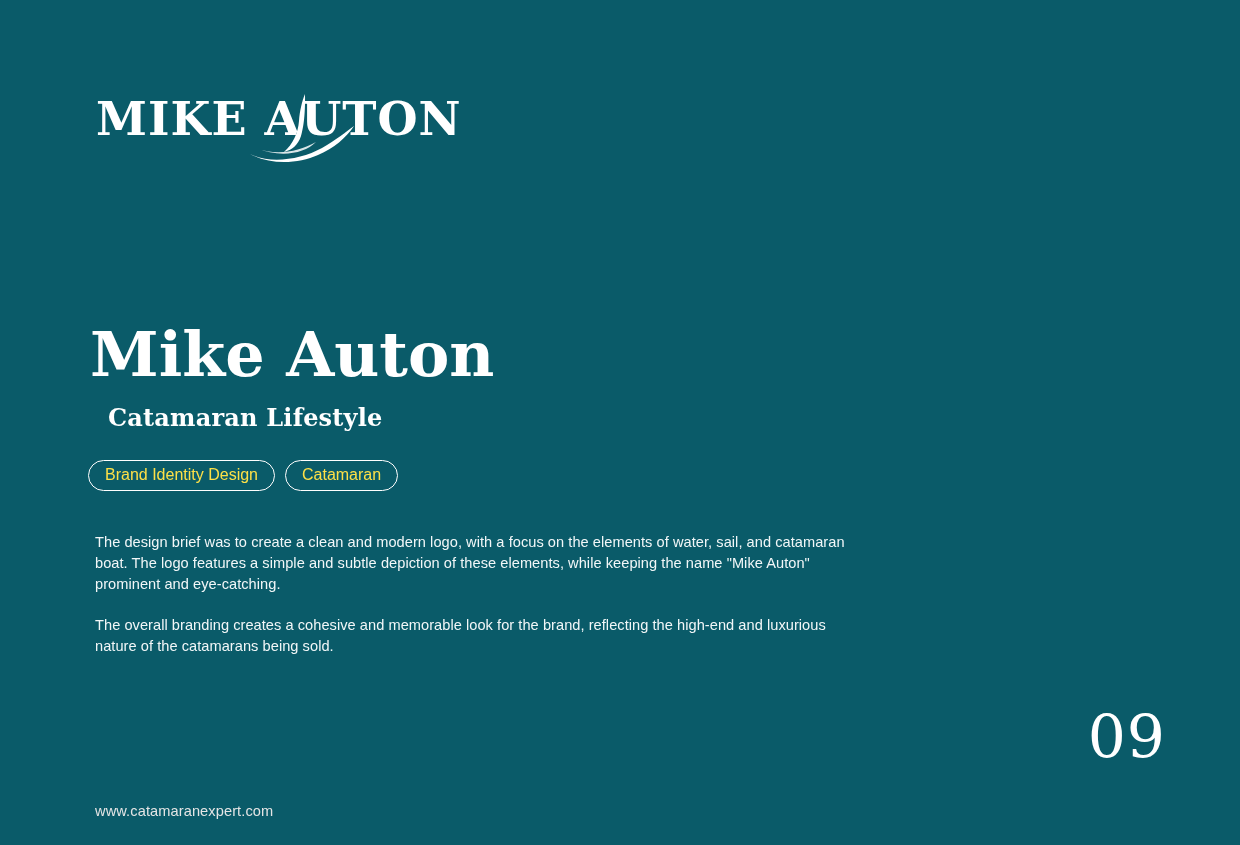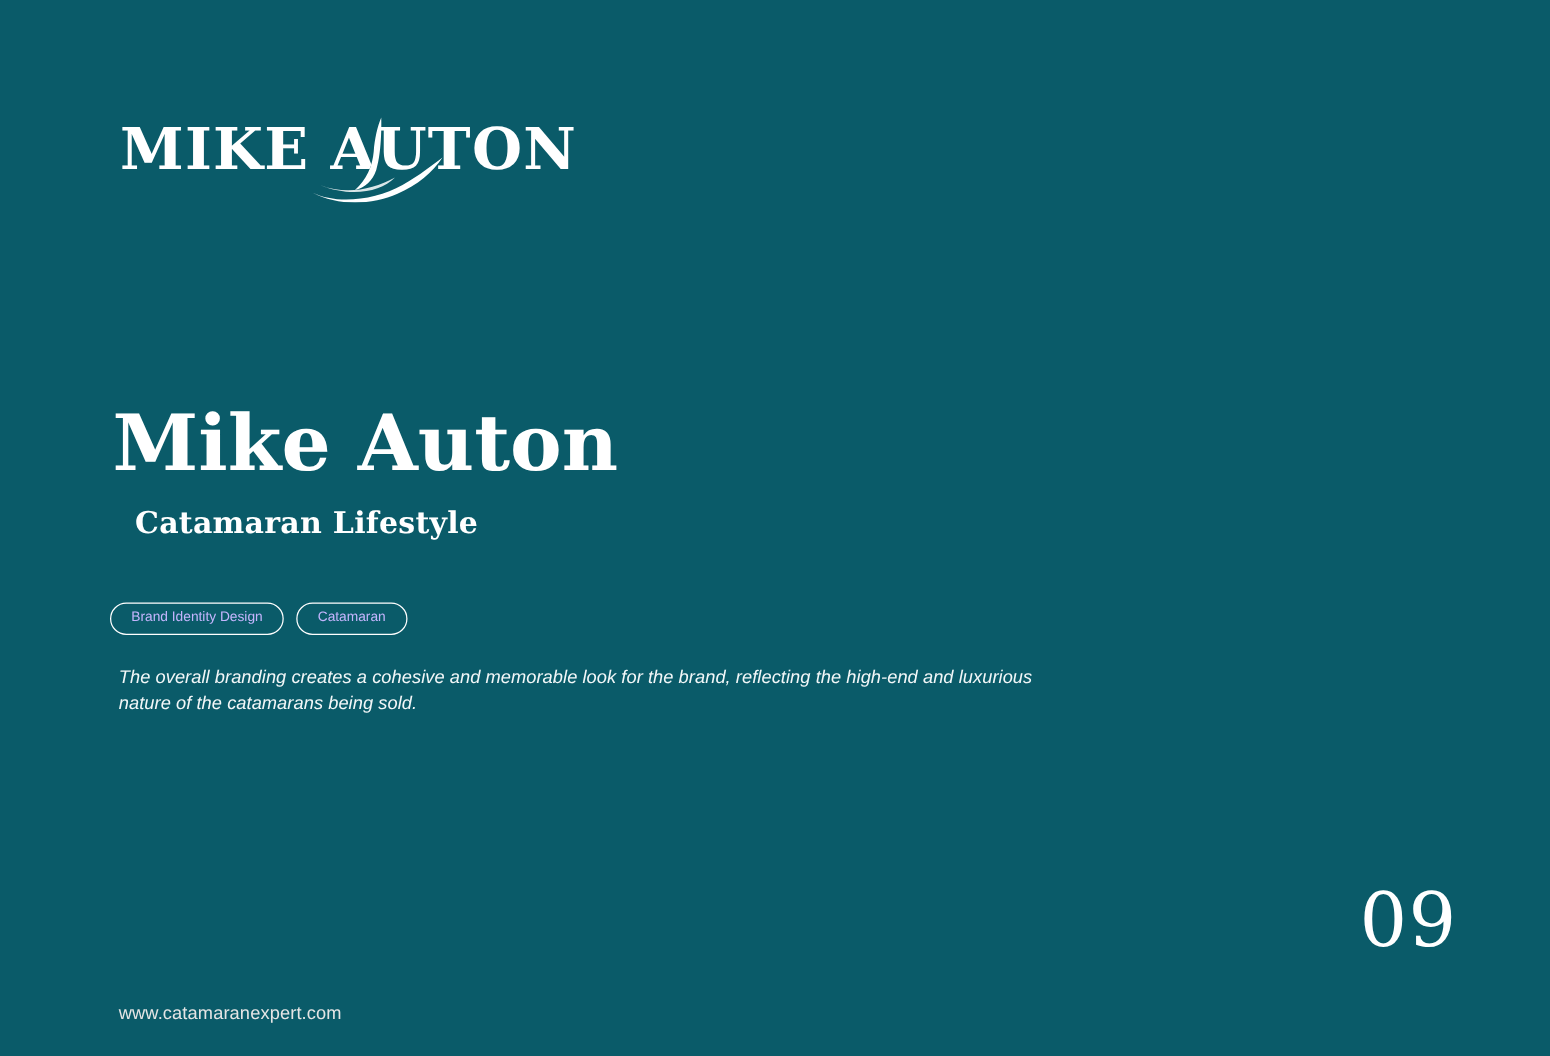--- a/index.html
+++ b/index.html
@@ -79,45 +79,44 @@
     top: 460px;
     display: flex;
     gap: 10px;
     align-items: center;
   }
 
   .tag {
     border: 1.3px solid #ffffff;
     border-radius: 18px;
     padding: 6px 16px 7px 16px;
-    font-size: 11px;
+    font-size: 16px;
     line-height: 1;
-    color: #c4b5fd;
+    color: #fde047;
     white-space: nowrap;
     background: transparent;
-    margin-top: 22px;
   }
 
   
   .body-copy {
     position: absolute;
     left: 95px;
     top: 532px;
     width: 760px;
   }
 
   .body-copy p {
     font-size: 14.6px;
     line-height: 21px;
     color: #f2f7f8;
     margin-bottom: 20px;
     letter-spacing: 0.05px;
   }
 
-  .body-copy p:last-child { margin-bottom: 0; font-style: italic; }
+  .body-copy p:last-child { margin-bottom: 0; }
 
   
   .site-url {
     position: absolute;
     left: 95px;
     top: 803px;
     font-size: 14.6px;
     color: #e5e5e5;
     letter-spacing: 0.1px;
   }
@@ -151,17 +150,18 @@
 
 <h1 class="title">Mike Auton</h1>
 <h2 class="subtitle">Catamaran Lifestyle</h2>
 
 <div class="tags">
   <span class="tag">Brand Identity Design</span>
   <span class="tag">Catamaran</span>
 </div>
 
 <div class="body-copy">
+  <p>The design brief was to create a clean and modern logo, with a focus on the elements of water, sail, and catamaran boat. The logo features a simple and subtle depiction of these elements, while keeping the name "Mike Auton" prominent and eye-catching.</p>
   <p> The overall branding creates a cohesive and memorable look for the brand, reflecting the high-end and luxurious nature of the catamarans being sold.</p>
 </div>
 
 <div class="site-url">www.catamaranexpert.com</div>
 <div class="page-number">09</div>
 
 </body></html>

